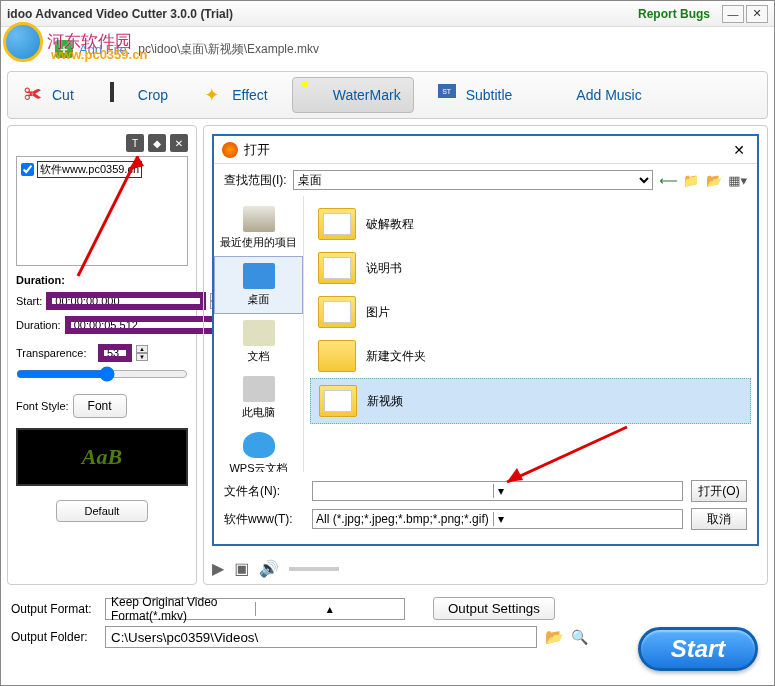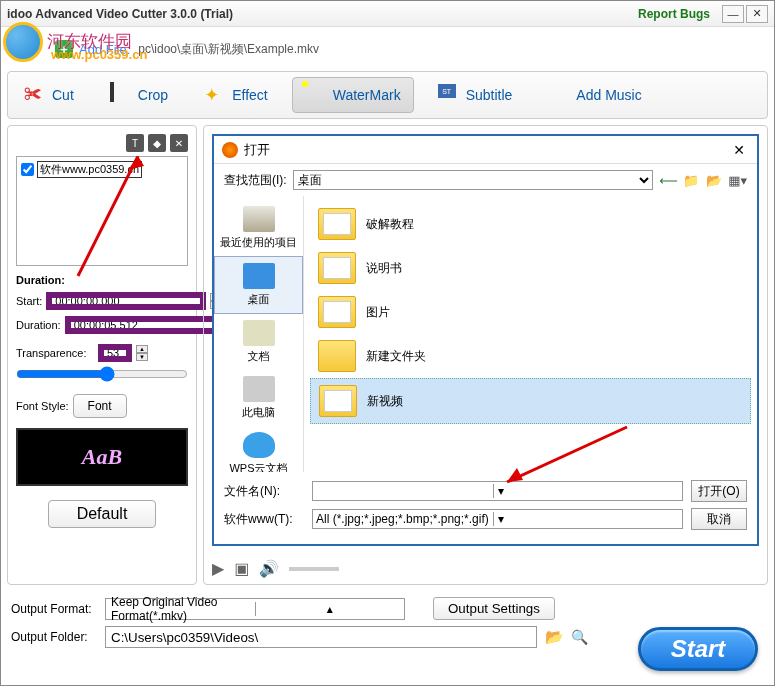--- a/index.html
+++ b/index.html
@@ -40,22 +40,22 @@
 .wm-item { display: flex; align-items: center; gap: 3px; }
 .wm-item input[type=checkbox] { }
 .wm-item .txt { border: 1px solid #333; padding: 0 2px; font-size: 11px; background: #fff; }
 .field-row { display: flex; align-items: center; margin-top: 6px; gap: 4px; }
 .field-row label { width: 46px; }
 .field-row input[type=text] { flex: 1; border: 6px solid #701a75; padding: 1px 3px; font-size: 11px; height: 18px; }
 .spin { width: 12px; display: flex; flex-direction: column; }
 .spin span { height: 8px; border: 1px solid #999; font-size: 6px; text-align: center; line-height: 6px; background: #eee; cursor: pointer; }
 .slider { width: 100%; margin-top: 4px; }
 .font-btn { border: 1px solid #aaa; border-radius: 4px; padding: 4px 14px; background: linear-gradient(#fff,#eee); font-size: 12px; cursor: pointer; }
-.preview-box { background: #000; color: #f0abfc; font-size: 22px; font-weight: bold; font-style: italic; text-align: center; padding: 14px 12px; margin-top: 10px; border: 2px solid #333; font-family: serif; }
-.default-btn { display: block; margin: 14px auto 0; border: 1px solid #aaa; border-radius: 4px; padding: 4px 28px; background: linear-gradient(#fff,#eee); font-size: 16px; cursor: pointer; }
+.preview-box { background: #000; color: #4d7c0f; font-size: 22px; font-weight: bold; font-style: italic; text-align: center; padding: 14px 12px; margin-top: 10px; border: 2px solid #333; font-family: serif; }
+.default-btn { display: block; margin: 14px auto 0; border: 1px solid #aaa; border-radius: 4px; padding: 4px 28px; background: linear-gradient(#fff,#eee); font-size: 11px; cursor: pointer; }
 .red-arrow1 { position: absolute; top: 30px; left: 60px; width: 80px; height: 130px; pointer-events: none; }
 
 .right-panel { flex: 1; border: 1px solid #ccc; border-radius: 4px; position: relative; }
 .player-ctrl { position: absolute; bottom: 6px; left: 8px; display: flex; gap: 10px; align-items: center; color: #666; font-size: 16px; }
 .player-ctrl span { cursor: pointer; }
 
 .dialog { position: absolute; top: 8px; left: 8px; right: 8px; bottom: 38px; border: 2px solid #2a6ab0; background: #fff; display: flex; flex-direction: column; }
 .dlg-title { height: 28px; display: flex; align-items: center; padding: 4px 8px; font-size: 13px; border-bottom: 1px solid #ddd; }
 .dlg-title .icon { width: 16px; height: 16px; border-radius: 50%; background: radial-gradient(#f90,#d40); margin-right: 6px; }
 .dlg-title .t { flex: 1; }

